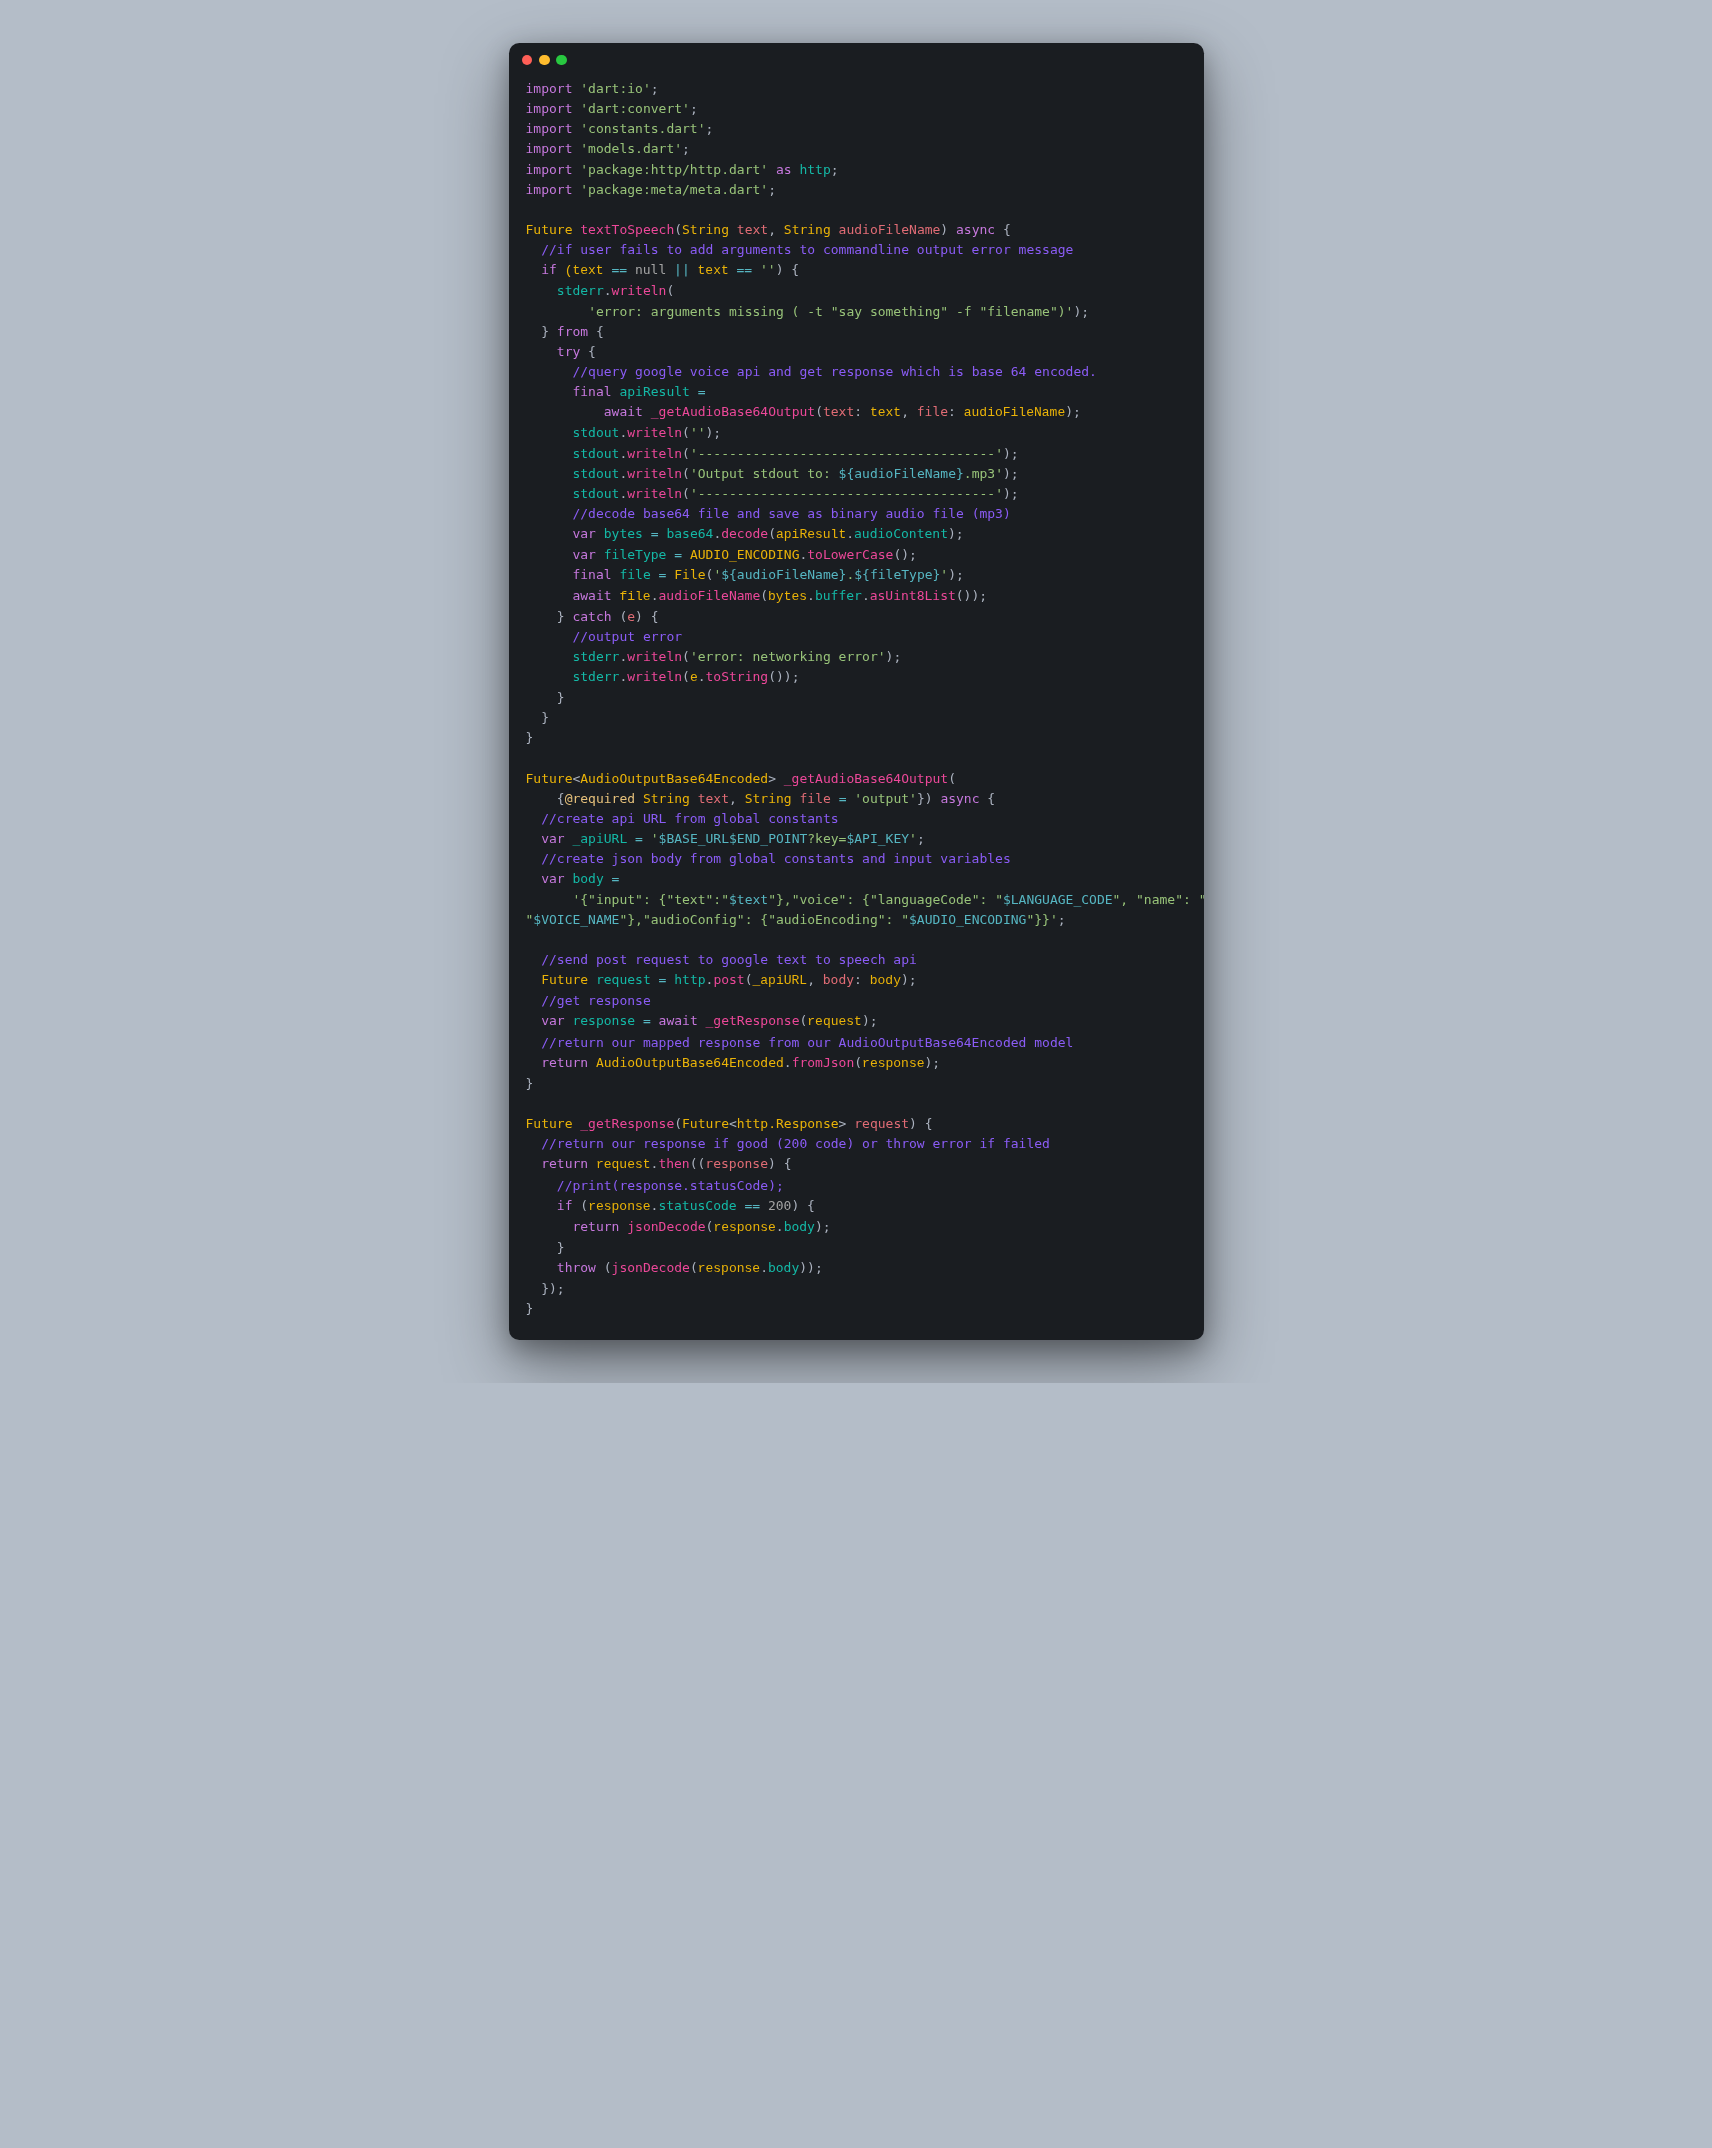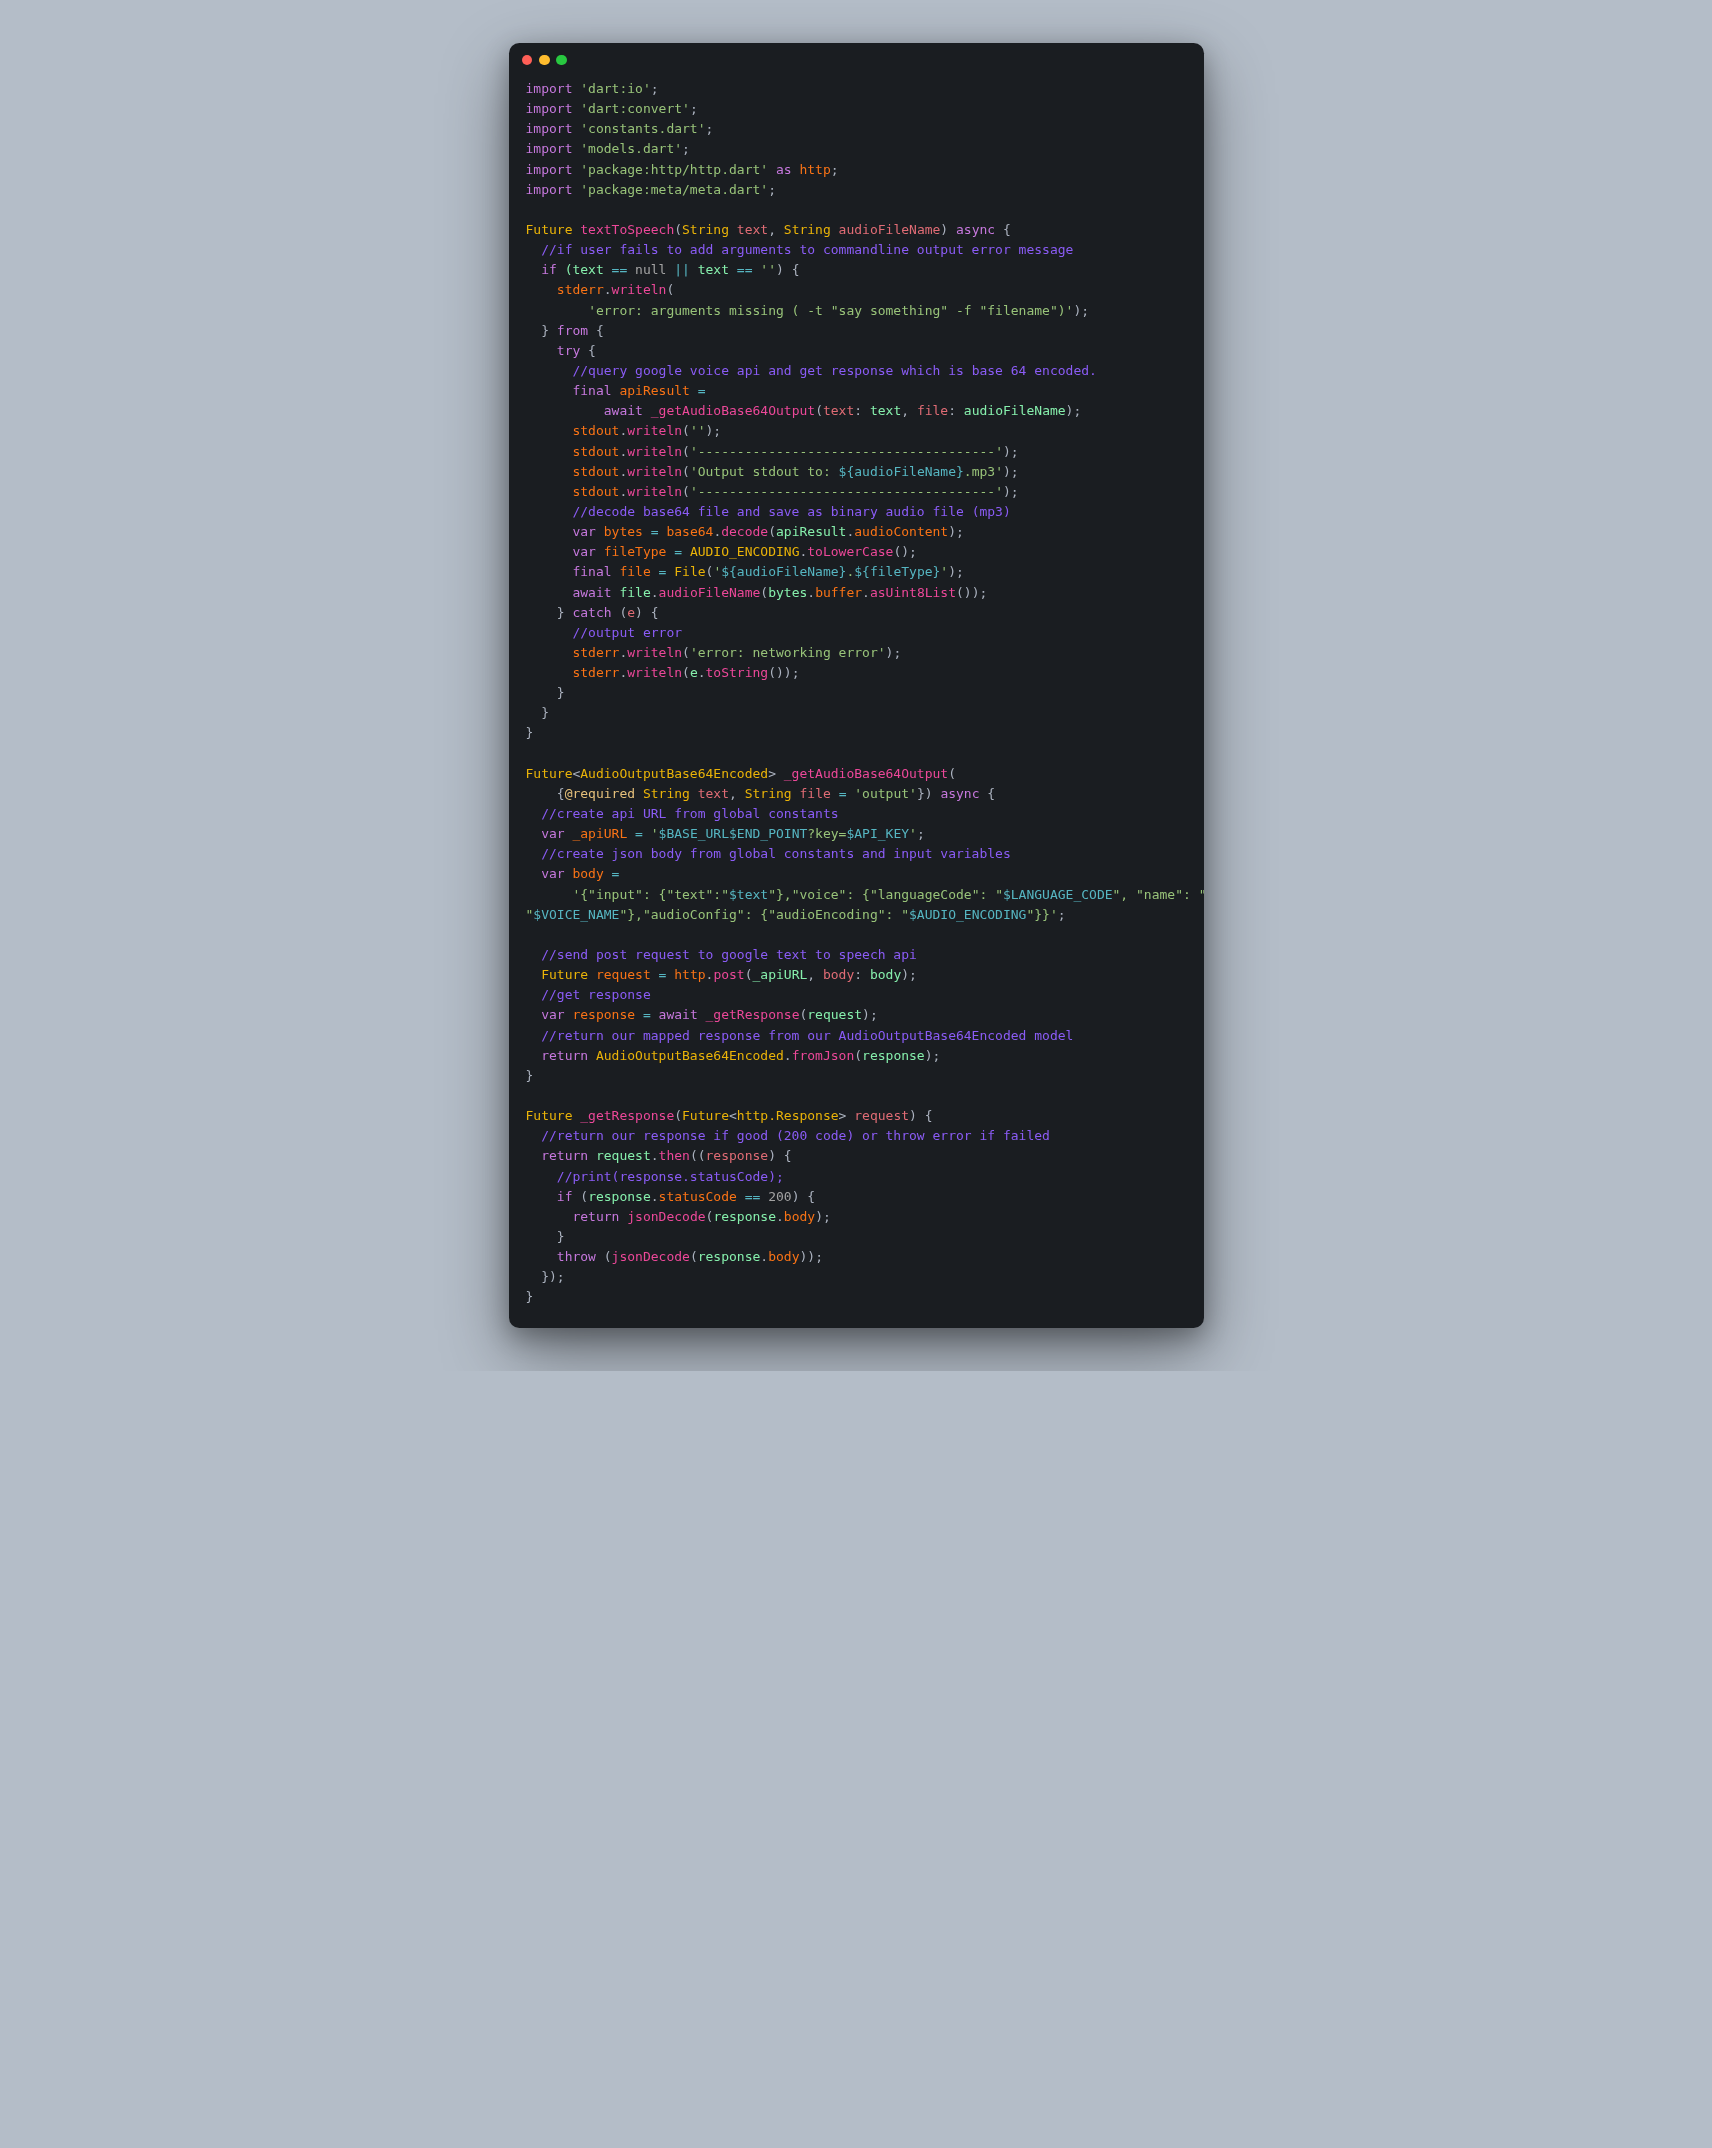--- a/index.html
+++ b/index.html
@@ -37,24 +37,24 @@
     white-space: pre;
     font-variant-ligatures: none;
     overflow-x: auto;
   }
   .kw { color: #c678dd; }      
   .type { color: #eab308; }    
   .fn { color: #ec4899; }      
   .str { color: #98c379; }     
   .num { color: #a3a3a3; }     
   .op { color: #56b6c2; }      
-  .ident { color: #f97316; }   
+  .ident { color: #14b8a6; }   
   .param { color: #e06c75; }
   .cmt { color: #8b5cf6; }
-  .plain { color: #86efac; }
+  .plain { color: #eab308; font-family: Liberation Mono, monospace; }
   .at { color: #e5c07b; }
 </style>
 </head>
 <body>
 
 <div class="window">
   <div class="titlebar">
     <div class="dot dot-red"></div>
     <div class="dot dot-yellow"></div>
     <div class="dot dot-green"></div>

